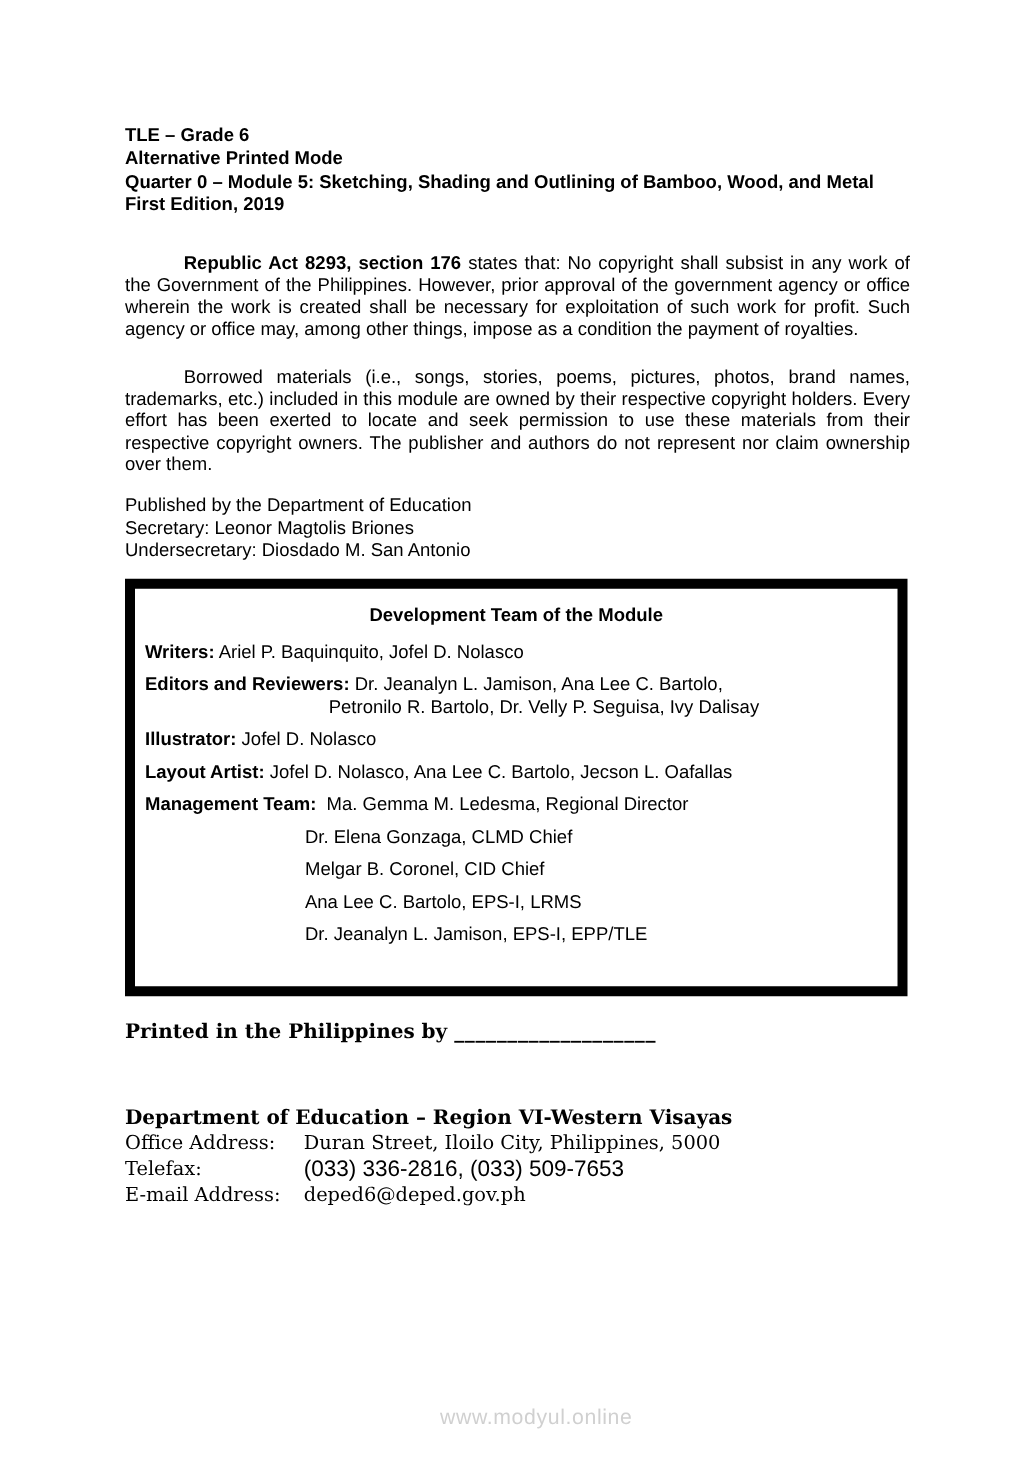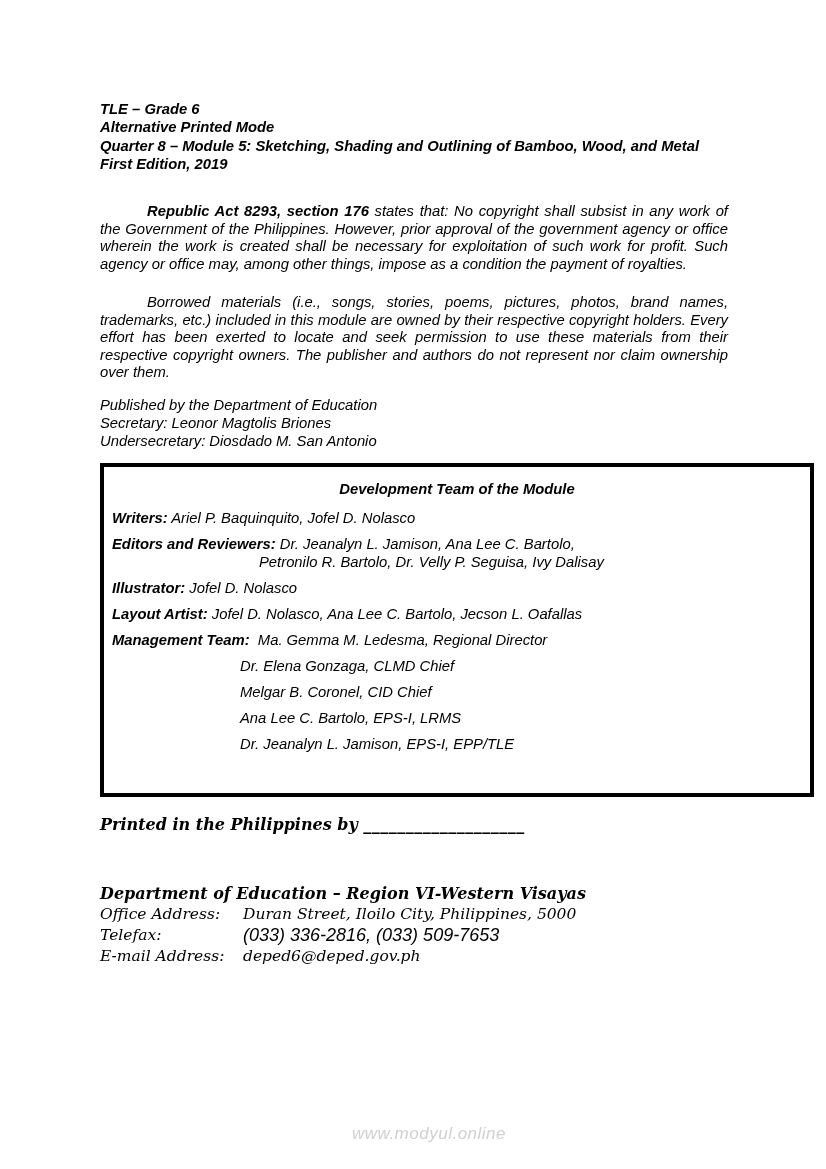--- a/index.html
+++ b/index.html
@@ -1,15 +1,15 @@
 <!DOCTYPE html>
 <html><head>
 <meta charset="utf-8">
 <style>
-  * { margin:0; padding:0; box-sizing:border-box;font-style:italic; }
+  * { margin:0; padding:0; box-sizing:border-box; }
   html,body { background:#ffffff; }
   .page {
     position:relative;
     width:826px; height:1169px;
     background:#ffffff;
     color:#000000;
     font-family:"Liberation Sans", sans-serif;
     overflow:hidden;
   }
   
@@ -31,22 +31,22 @@
 
   
   .published {
     position:absolute; left:100px; top:396px; width:628px;
     font-size:14.8px; line-height:18.2px;
   }
 
   
   .dev-box {
     position:absolute; left:100px; top:463px;
-    width:714px; height:334px;
-    border:4px solid #000000;
+    width:626px; height:334px;
+    border:8px solid #000000;
     padding:13px 8px 0 8px;
     font-size:14.8px; line-height:18px;
   }
   .dev-title { text-align:center; font-weight:bold; margin-bottom:11px; }
   .entry { margin-bottom:8px; }
   .entry b { font-weight:bold; }
   .editors-line2 { padding-left:147px; }
   .mgmt-line { padding-left:128px; margin-bottom:8px; }
 
   
@@ -79,21 +79,21 @@
   }
 </style>
 </head>
 <body>
 
 <div class="page">
 
   <div class="title-block">
     <div>TLE – Grade 6</div>
     <div>Alternative Printed Mode</div>
-    <div>Quarter 8 – Module 5: Sketching, Shading and Outlining of Bamboo, Wood, and Metal</div>
+    <div>Quarter 0 – Module 5: Sketching, Shading and Outlining of Bamboo, Wood, and Metal</div>
     <div>First Edition, 2019</div>
   </div>
 
   <p class="para para-1"><b>Republic Act 8293, section 176</b><span> states that: No copyright shall subsist in any work of the Government of the Philippines. However, prior approval of the government agency or office wherein the work is created shall be necessary for exploitation of such work for profit. Such agency or office may, among other things, impose as a condition the payment of royalties.</span></p>
 
   <p class="para para-2">Borrowed materials (i.e., songs, stories, poems, pictures, photos, brand names, trademarks, etc.) included in this module are owned by their respective copyright holders. Every effort has been exerted to locate and seek permission to use these materials from their respective copyright owners. The publisher and authors do not represent nor claim ownership over them.</p>
 
   <div class="published">
     <div>Published by the Department of Education</div>
     <div>Secretary: Leonor Magtolis Briones</div>

